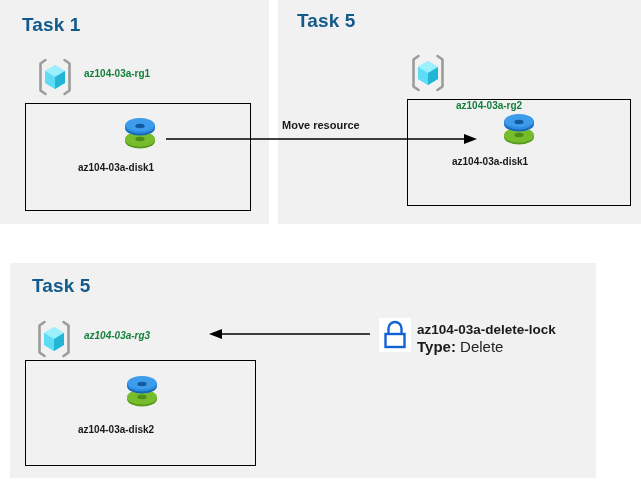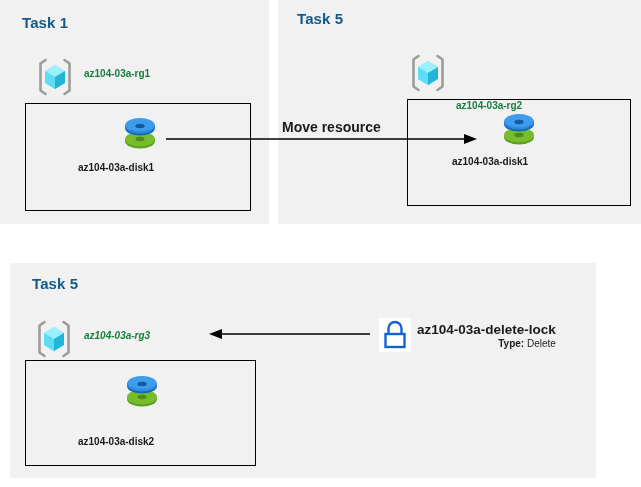--- a/index.html
+++ b/index.html
@@ -18,21 +18,21 @@
   .panel {
     position: absolute;
     background: #f1f1f1;
   }
   #panel-task1 { left: 0px;   top: 0px;   width: 269px; height: 224px; }
   #panel-task2 { left: 278px; top: 0px;   width: 363px; height: 224px; }
   #panel-task3 { left: 10px;  top: 263px; width: 586px; height: 215px; }
 
   .task-label {
     position: absolute;
-    font-size: 15px;
+    font-size: 19px;
     font-weight: bold;
     color: #125a8c;
     letter-spacing: 0.1px;
     white-space: nowrap;
   }
   #label-task1 { left: 22px;  top: 14px; }
   #label-task2 { left: 297px; top: 10px; }
   #label-task3 { left: 32px;  top: 275px; }
 
   .inner-box {
@@ -81,63 +81,62 @@
   .disk-name {
     position: absolute;
     font-size: 10px;
     font-weight: bold;
     color: #1a1a1a;
     white-space: nowrap;
     text-align: center;
   }
   #name-disk1-t1 { left: 78px;  top: 162px; }
   #name-disk1-t2 { left: 452px; top: 156px; }
-  #name-disk2-t3 { left: 78px;  top: 436px; }
+  #name-disk2-t3 { left: 78px;  top: 424px; }
 
   
   #icon-delete-lock {
     position: absolute;
     left: 379px;
     top: 318px;
     width: 32px;
     height: 34px;
     background: #ffffff;
   }
   #icon-delete-lock svg { display:block; width:32px; height:34px; }
 
   #lock-text-block {
     position: absolute;
     left: 417px;
     top: 322px;
     line-height: 1.22;
     white-space: nowrap;
-    text-align: right;
   }
   #lock-name {
     font-size: 13.5px;
     font-weight: bold;
     color: #1a1a1a;
   }
   #lock-type-row {
-    font-size: 10px;
+    font-size: 15px;
     color: #222222;
   }
   #lock-type-key { font-weight: bold; color: #1a1a1a; }
   #lock-type-value { font-weight: normal; color: #222222; }
 
   
   .arrow-svg { position: absolute; overflow: visible; }
   #arrow-move       { left: 166px; top: 128px; width: 312px; height: 24px; }
   #arrow-lock       { left: 208px; top: 324px; width: 162px; height: 22px; }
 
   #move-resource-label {
     position: absolute;
     left: 282px;
     top: 119px;
-    font-size: 14px;
+    font-size: 11px;
     font-weight: bold;
     color: #1a1a1a;
     white-space: nowrap;
   }
 </style>
 </head>
 <body>
 
 <div class="panel" id="panel-task1"></div>
 <div class="task-label" id="label-task1">Task 1</div>

